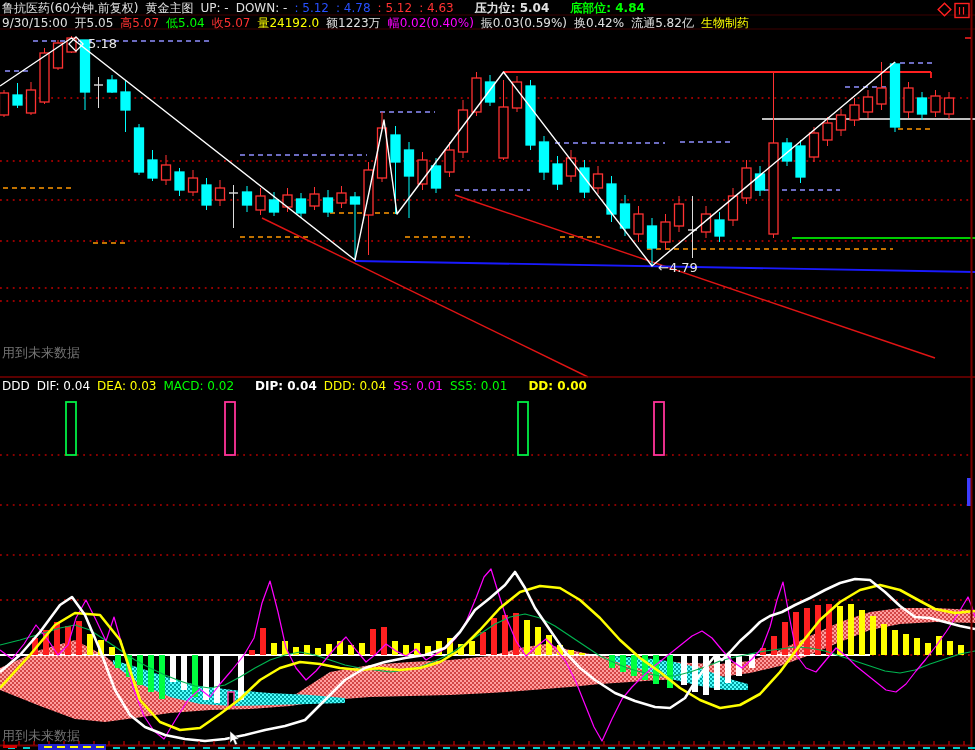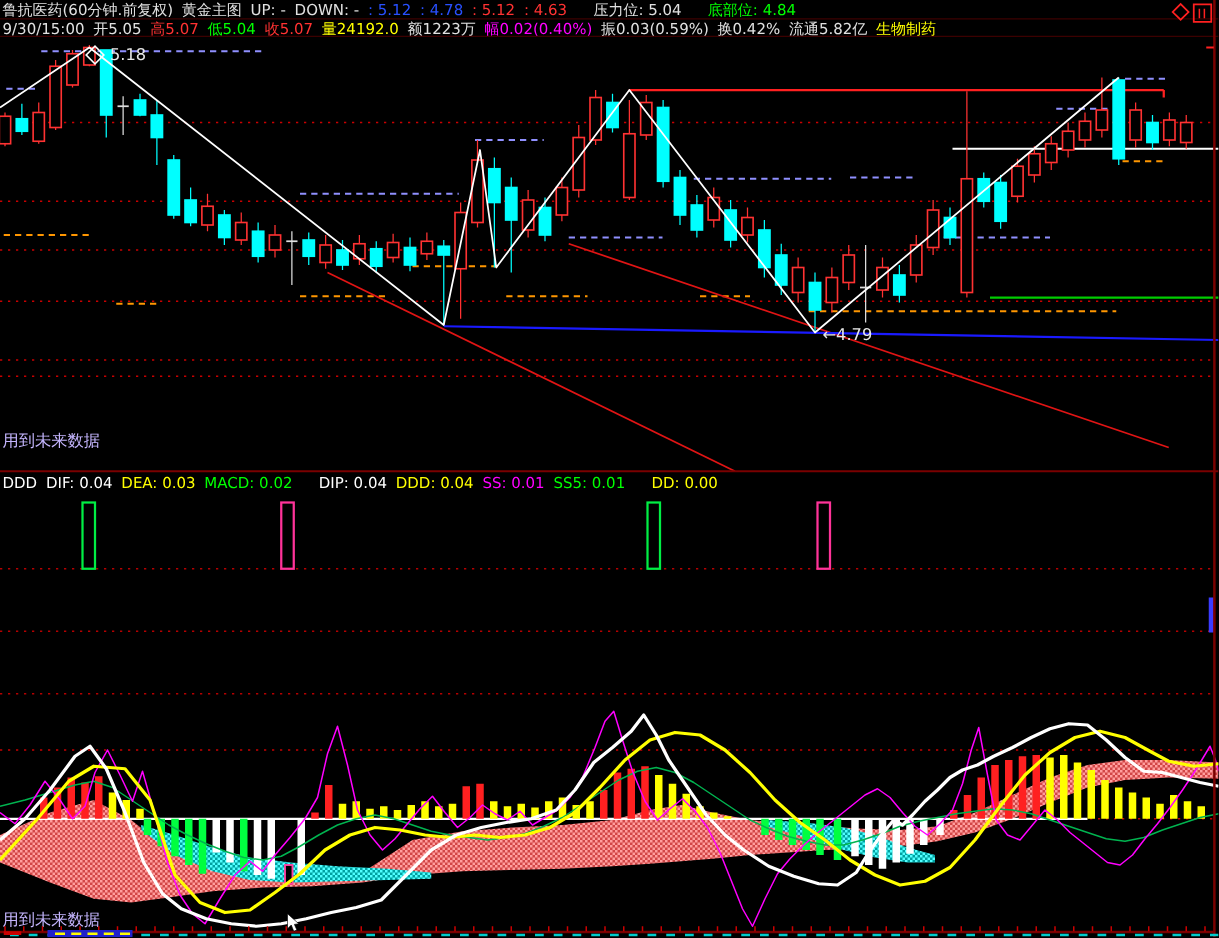--- a/index.html
+++ b/index.html
@@ -1,24 +1,24 @@
 <!DOCTYPE html>
 <html><head>
 <meta charset="utf-8">
 <style>
   html,body{margin:0;padding:0;background:#000;}
   #app{position:relative;width:975px;height:750px;background:#000;overflow:hidden;
        font-family:"DejaVu Sans","Liberation Sans",sans-serif;}
   .trow{position:absolute;left:2px;display:flex;align-items:center;white-space:pre;
         font-size:12px;line-height:14px;letter-spacing:0px;}
   .trow span{margin-right:7px;}
-  .trow span.sp{margin-left:14px;}
+  .trow span.sp{margin-left:14px;font-weight:bold;}
   .trow span.u{}
   #chart-svg{position:absolute;left:0;top:0;}
-  .wm{position:absolute;left:2px;font-size:13px;color:#c4b5fd;}
+  .wm{position:absolute;left:2px;font-size:13px;color:#737373;}
 </style>
 </head>
 <body>
 
 <div id="app">
   <div class="trow" id="row1" style="top:1px"><span style="color: rgb(224, 224, 224);">鲁抗医药(60分钟.前复权)</span><span style="color: rgb(224, 224, 224);">黄金主图</span><span style="color: rgb(224, 224, 224);">UP: -</span><span style="color: rgb(224, 224, 224);">DOWN: -</span><span style="color: rgb(40, 80, 255);">: 5.12</span><span style="color: rgb(40, 80, 255);">: 4.78</span><span style="color: rgb(255, 50, 50);">: 5.12</span><span style="color: rgb(255, 50, 50);">: 4.63</span><span class="sp" style="color: rgb(224, 224, 224);">压力位: 5.04</span><span class="sp" style="color: rgb(0, 255, 0);">底部位: 4.84</span></div>
   <div class="trow" id="row2" style="top:16px"><span style="color: rgb(224, 224, 224);">9/30/15:00</span><span style="color: rgb(224, 224, 224);">开5.05</span><span style="color: rgb(255, 50, 50);">高5.07</span><span style="color: rgb(0, 255, 0);">低5.04</span><span style="color: rgb(255, 50, 50);">收5.07</span><span style="color: rgb(255, 255, 0);">量24192.0</span><span style="color: rgb(224, 224, 224);">额1223万</span><span style="color: rgb(255, 0, 255);">幅0.02(0.40%)</span><span style="color: rgb(224, 224, 224);">振0.03(0.59%)</span><span style="color: rgb(224, 224, 224);">换0.42%</span><span style="color: rgb(224, 224, 224);">流通5.82亿</span><span class="u" style="color: rgb(255, 255, 0);">生物制药</span></div>
   <div class="trow" id="dddrow" style="top:379px"><span style="color: rgb(255, 255, 255);">DDD</span><span style="color: rgb(255, 255, 255);">DIF: 0.04</span><span style="color: rgb(255, 255, 0);">DEA: 0.03</span><span style="color: rgb(0, 255, 0);">MACD: 0.02</span><span class="sp" style="color: rgb(255, 255, 255);">DIP: 0.04</span><span style="color: rgb(255, 255, 0);">DDD: 0.04</span><span style="color: rgb(255, 0, 255);">SS: 0.01</span><span style="color: rgb(0, 255, 0);">SS5: 0.01</span><span class="sp" style="color: rgb(255, 255, 0);">DD: 0.00</span></div>
   <div class="wm" style="top:344px">用到未来数据</div>
   <div class="wm" style="top:727px">用到未来数据</div>

